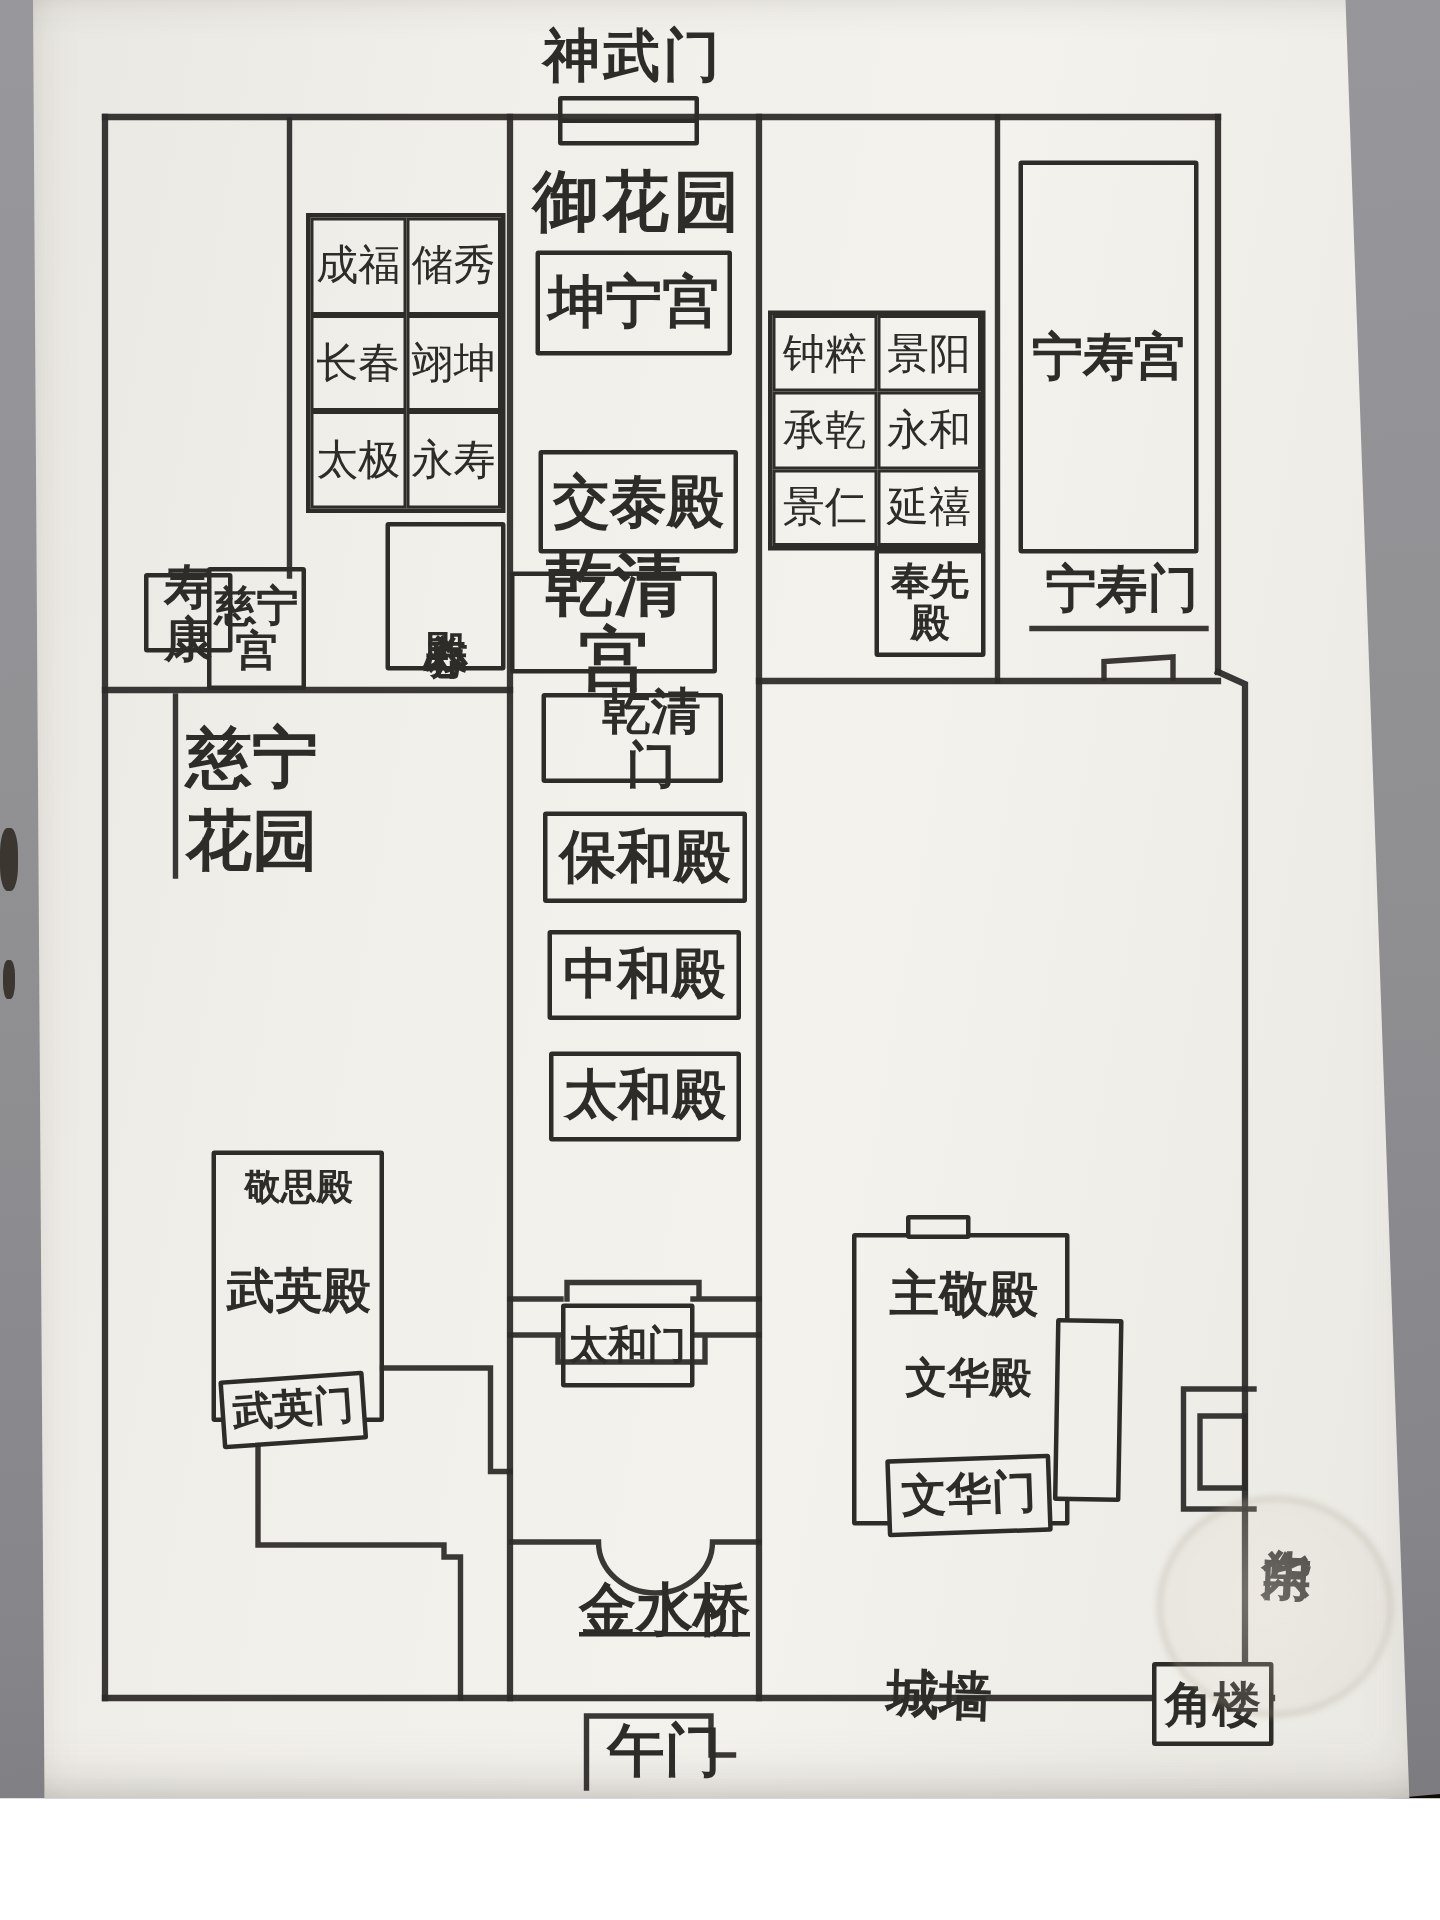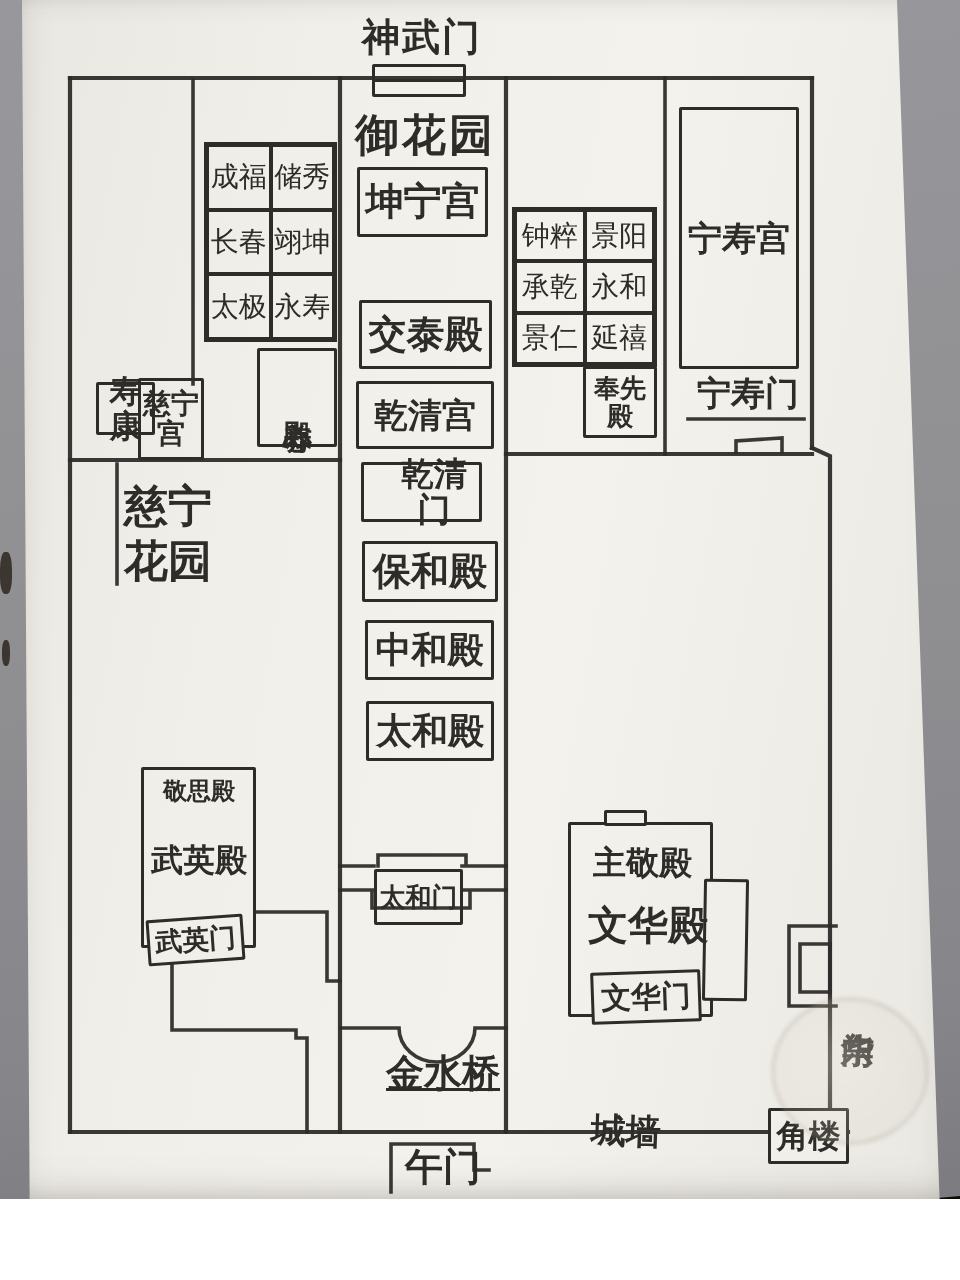--- a/index.html
+++ b/index.html
@@ -76,21 +76,21 @@
     </svg>
 
     <div class="txt nowrap" style="left:360px;top:16px;width:124px;font-size:38px;letter-spacing:2px;">神武门</div>
     <div class="box" style="left:372px;top:64px;width:94px;height:33px;">
       <div class="gate-mid"></div>
     </div>
 
     <div class="txt nowrap" style="left:355px;top:110px;width:130px;font-size:44px;letter-spacing:3px;">御花园</div>
     <div class="box" style="left:357px;top:167px;width:131px;height:70px;font-size:38px;text-align:right;">坤宁宫</div>
     <div class="box" style="left:359px;top:268px;width:133px;height:69px;font-size:38px;margin-top:32px;">交泰殿</div>
-    <div class="box" style="left:356px;top:381px;width:138px;height:68px;font-size:34px;">乾清宫</div>
+    <div class="box" style="left:340px;top:381px;width:138px;height:68px;font-size:46px;">乾清宫</div>
     <div class="box" style="left:361px;top:462px;width:121px;height:60px;font-size:33px;padding-left:25px;">乾清门</div>
     <div class="box" style="left:362px;top:541px;width:136px;height:61px;font-size:38px;">保和殿</div>
     <div class="box" style="left:365px;top:620px;width:129px;height:60px;font-size:36px;">中和殿</div>
     <div class="box" style="left:366px;top:701px;width:128px;height:60px;font-size:36px;">太和殿</div>
     <div class="box" style="left:374px;top:869px;width:89px;height:56px;font-size:26px;">太和门</div>
     <div class="txt nowrap" style="left:383px;top:1052px;width:120px;font-size:38px;text-decoration:underline;">金水桥</div>
     <div class="txt nowrap" style="left:398px;top:1146px;width:90px;font-size:38px;">午门</div>
 
     <div class="pgrid" style="left:204px;top:142px;width:133px;height:200px;font-size:28px;">
       <div class="cell">成福</div>
@@ -119,21 +119,21 @@
       <div class="cell">延禧</div>
     </div>
     <div class="box" style="left:583px;top:366px;width:74px;height:72px;font-size:26px;">奉先殿</div>
     <div class="box" style="left:679px;top:107px;width:120px;height:262px;font-size:34px;border-width:3.2px;">宁寿宫</div>
     <div class="txt nowrap" style="left:690px;top:374px;width:116px;font-size:34px;">宁寿门</div>
 
     <div class="box" style="left:568px;top:822px;width:145px;height:195px;"></div>
     <div class="box" style="left:604px;top:810px;width:43px;height:16px;border-width:3px;background:#f1efe9;"></div>
     <div class="box" style="left:703px;top:879px;width:45px;height:122px;transform:rotate(1deg);background:#f1efe9;"></div>
     <div class="txt nowrap" style="left:585px;top:845px;width:115px;font-size:33px;">主敬殿</div>
-    <div class="txt nowrap" style="left:588px;top:903px;width:115px;font-size:40px;">文华殿</div>
+    <div class="txt nowrap" style="left:588px;top:903px;width:115px;font-size:28px;">文华殿</div>
     <div class="box" style="left:591px;top:971px;width:110px;height:52px;font-size:30px;transform:rotate(-2deg);background:#f1efe9;">文华门</div>
 
     <div class="txt vert" style="left:840px;top:933px;height:145px;font-size:33px;transform:rotate(2deg);">东华门</div>
     <div class="txt nowrap" style="left:578px;top:1112px;width:96px;font-size:35px;transform:rotate(2deg);">城墙</div>
     <div class="box" style="left:768px;top:1108px;width:81px;height:56px;font-size:32px;background:#f1efe9;">角楼</div>
 
     <div class="stain"></div>
   </div>
 
   <div class="smudge" style="left:0;top:552px;width:12px;height:42px;"></div>

